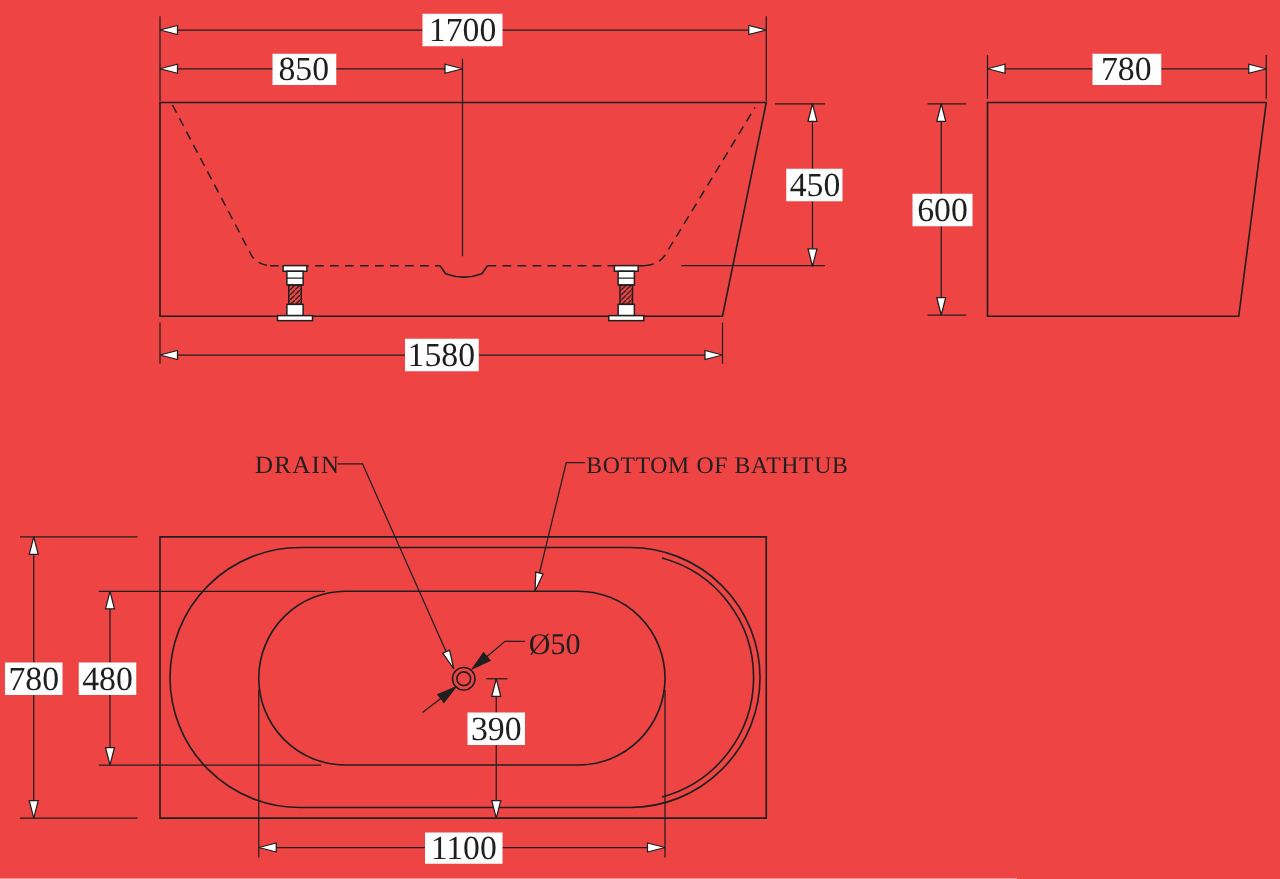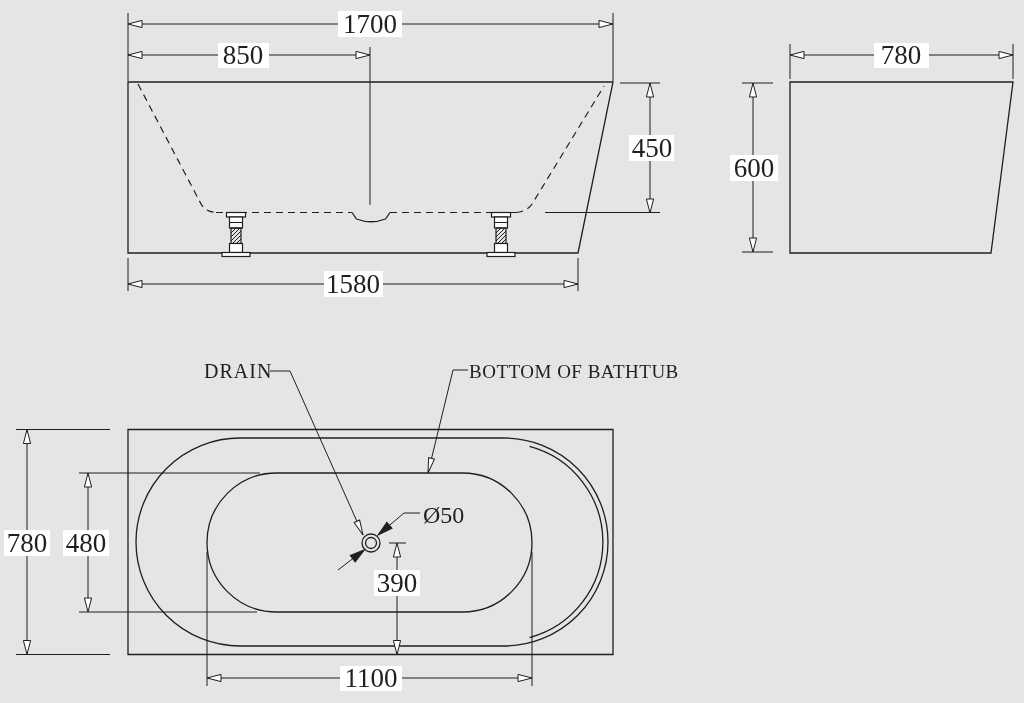--- a/index.html
+++ b/index.html
@@ -1,16 +1,16 @@
 <!DOCTYPE html>
 <html><head>
 <meta charset="utf-8">
 <style>
   html,body{margin:0;padding:0;background:#ffffff;}
-  .stage{position:relative;width:1024px;height:703px;background:#e5e5e5;overflow:hidden;
+  .stage{position:relative;width:1024px;height:703px;background:#ef4444;overflow:hidden;
          font-family:"Liberation Serif","DejaVu Serif",serif;}
   svg{display:block}
   .ln{stroke:#1f1f1f;stroke-width:1.3;fill:none;}
   .dim{stroke:#1f1f1f;stroke-width:1;fill:none;}
   .dash{stroke:#1f1f1f;stroke-width:1.2;fill:none;stroke-dasharray:7 5;}
   .ar-o{fill:#ffffff;stroke:#1f1f1f;stroke-width:1;}
   .ar-f{fill:#1f1f1f;stroke:#1f1f1f;stroke-width:1;}
   .tbg{fill:#ffffff;stroke:none;}
   .dtx{fill:#1f1f1f;font-size:27px;text-anchor:middle;}
   .ltx{fill:#1f1f1f;font-size:20px;letter-spacing:1px;}

